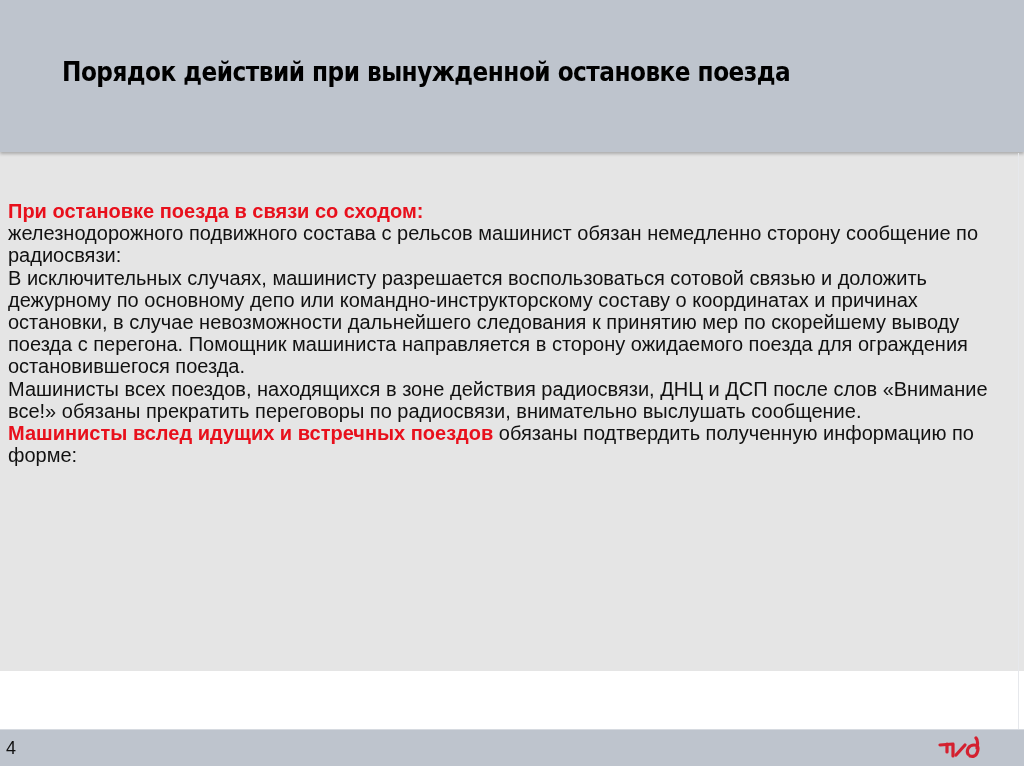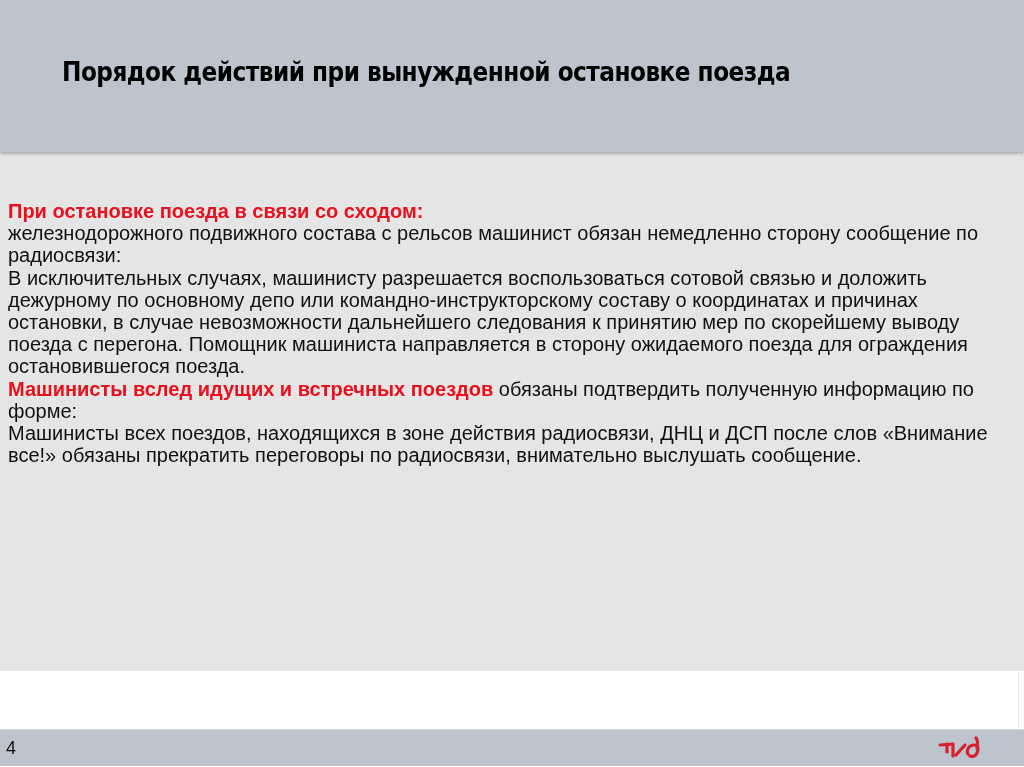--- a/index.html
+++ b/index.html
@@ -89,22 +89,22 @@
   <div class="header">
     <div class="title">Порядок действий при вынужденной остановке поезда</div>
   </div>
 
   <div class="right-border"></div>
 
   <div class="content">
     <p class="red">При остановке поезда в связи со сходом:</p>
     <p> железнодорожного подвижного состава с рельсов машинист обязан немедленно сторону сообщение по радиосвязи:</p>
     <p>В исключительных случаях, машинисту разрешается воспользоваться сотовой связью и доложить дежурному по основному депо или командно-инструкторскому составу о координатах и причинах остановки, в случае невозможности дальнейшего следования к принятию мер по скорейшему выводу поезда с перегона. Помощник машиниста направляется в сторону ожидаемого поезда для ограждения остановившегося поезда.</p>
+    <p>Машинисты всех поездов, находящихся в зоне действия радиосвязи, ДНЦ и ДСП после слов «Внимание все!» обязаны прекратить переговоры по радиосвязи, внимательно выслушать сообщение.</p>
     <p><span class="red"> Машинисты вслед идущих и встречных поездов</span><span> обязаны подтвердить полученную информацию по форме:</span></p>
-    <p>Машинисты всех поездов, находящихся в зоне действия радиосвязи, ДНЦ и ДСП после слов «Внимание все!» обязаны прекратить переговоры по радиосвязи, внимательно выслушать сообщение.</p>
   </div>
 
   <div class="footer">
     <div class="page-num">4</div>
     <svg class="logo" viewBox="0 0 48 24">
       <g fill="none" stroke="#d4202f" stroke-width="3.2" stroke-linecap="round" stroke-linejoin="round">
         <path d="M3 9 L16 8 L16 20"></path>
         <path d="M10 8 L10 16"></path>
         <path d="M19 19 L28 9"></path>
         <path d="M31 18 C29 14 32 9 37 9 C41 9 42 12 40 17 C39 20 36 21 33 20 M40 12 C41 7 41 4 39 2"></path>

